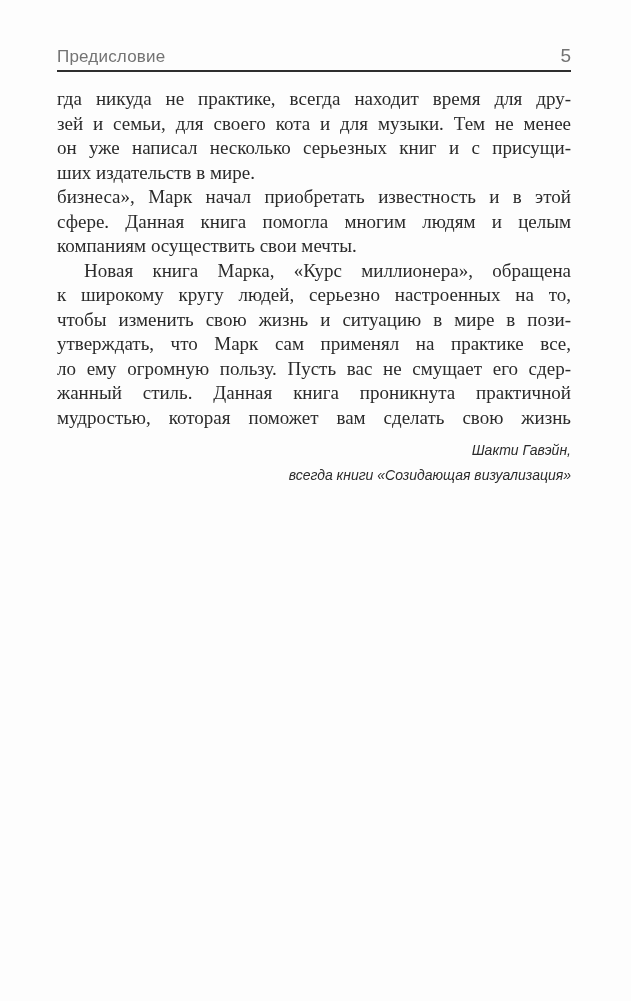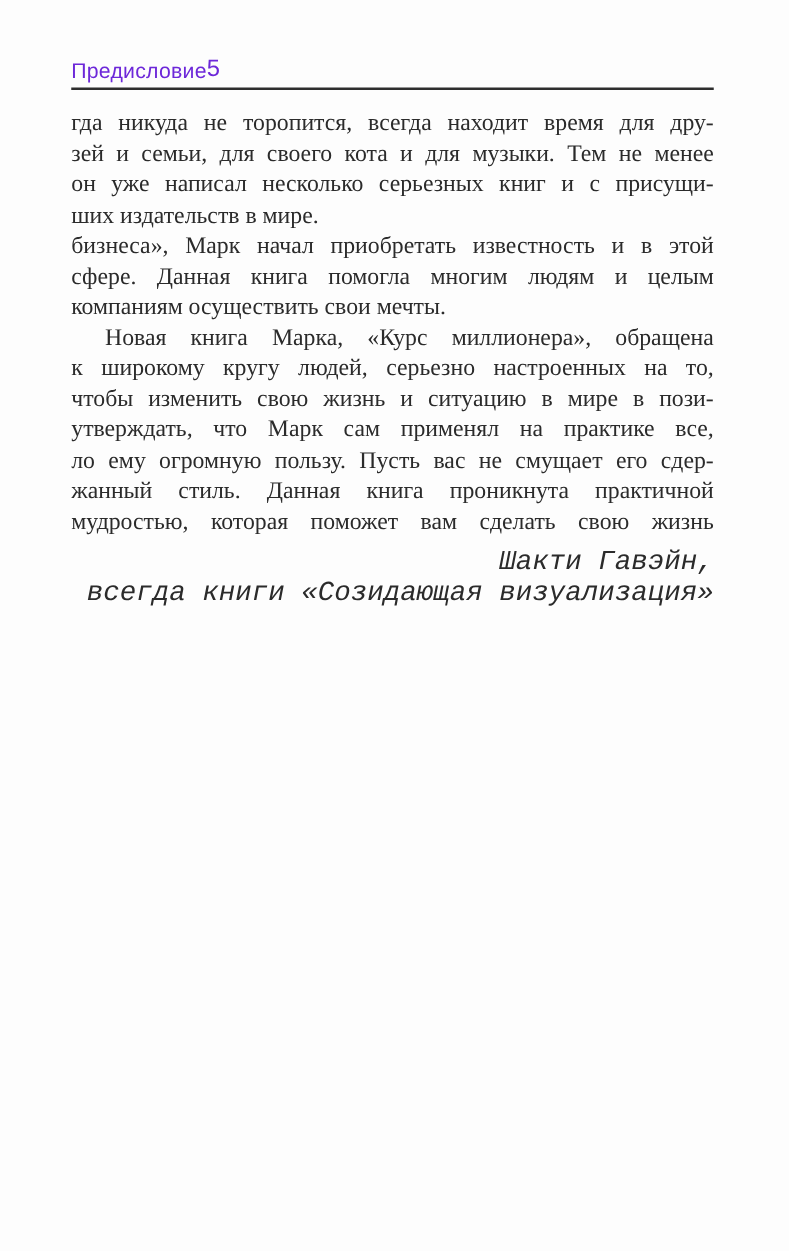--- a/index.html
+++ b/index.html
@@ -16,23 +16,24 @@
     box-sizing: border-box;
     width: 631px;
     height: 1001px;
     background: #fdfdfd;
     color: #2b2b2b;
     padding: 46px 60px 0 57px;
   }
   
   .page-header {
     display: flex;
+    justify-content: space-between;
     align-items: flex-end;
     font-family: "Liberation Sans", "DejaVu Sans", sans-serif;
-    color: #6d28d9;
+    color: #737373;
   }
   .running-title {
     font-size: 17px;
     line-height: 1;
     letter-spacing: 0.2px;
   }
   .page-number {
     font-size: 19px;
     line-height: 1;
   }
@@ -65,43 +66,43 @@
   }
   .line.last {
     text-align-last: left;
   }
   .line.indent {
     text-indent: 27px;
   }
   
   .attribution {
     margin-top: 8px;
-    font-family: Liberation Mono, monospace;
+    font-family: Liberation Sans, sans-serif;
     font-style: italic;
-    font-size: 22px;
+    font-size: 14px;
     line-height: 24.5px;
     text-align: right;
     color: #2b2b2b;
   }
 </style>
 </head>
 <body>
 
 <div class="page">
 
   <header class="page-header">
     <span class="running-title">Предисловие</span>
     <span class="page-number">5</span>
   </header>
 
   <div class="header-rule"></div>
 
   <main class="body-text" id="body-text">
       <div class="para">
-        <div class="line stretch">гда никуда не торопится, всегда находит время для дру-</div>
+        <div class="line stretch">гда никуда не практике, всегда находит время для дру-</div>
         <div class="line stretch">зей и семьи, для своего кота и для музыки. Тем не менее</div>
         <div class="line stretch">он уже написал несколько серьезных книг и с присущи-</div>
         <div class="line last">ших издательств в мире.</div>
       </div>
       <div class="para">
         <div class="line stretch">бизнеса», Марк начал приобретать известность и в этой</div>
         <div class="line stretch">сфере. Данная книга помогла многим людям и целым</div>
         <div class="line last">компаниям осуществить свои мечты.</div>
       </div>
       <div class="para">

